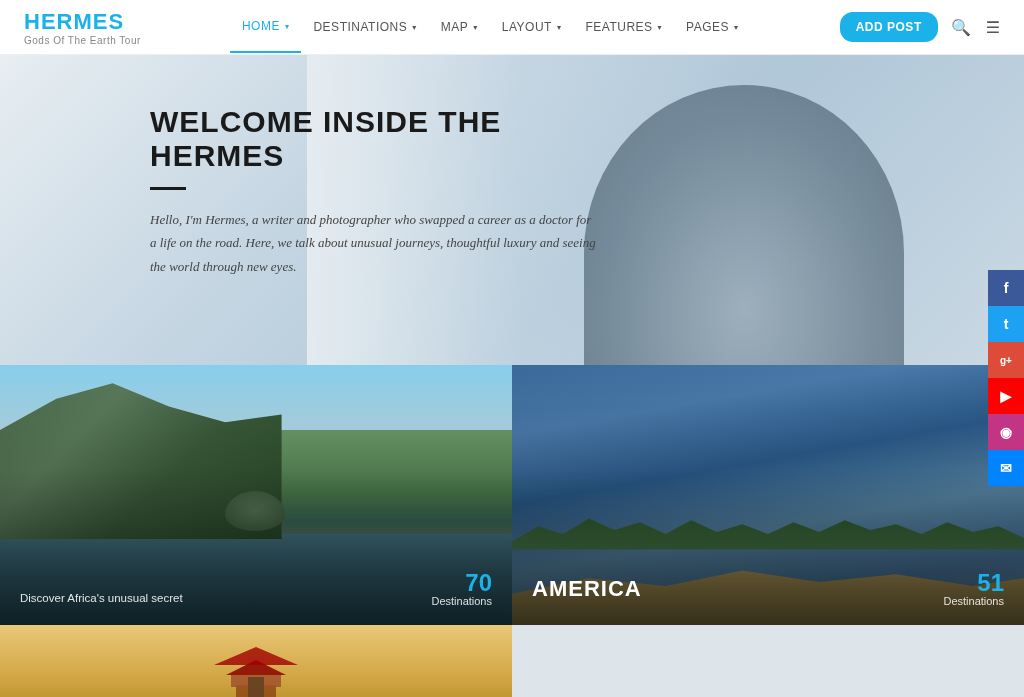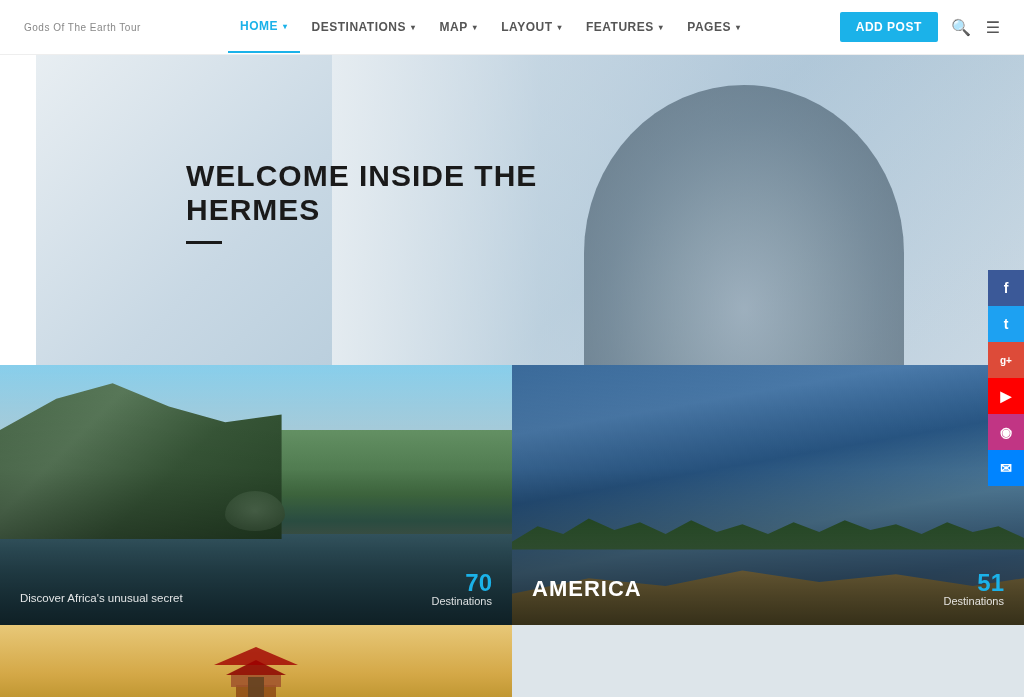--- a/index.html
+++ b/index.html
@@ -20,53 +20,52 @@
     .logo-wrap { display: flex; flex-direction: column; }
     .logo-title { font-size: 22px; font-weight: 900; letter-spacing: 1px; color: #222; font-family: Arial, sans-serif; }
     .logo-title span { color: #1bb2e9; }
     .logo-subtitle { font-size: 10px; color: #888; letter-spacing: 0.5px; font-family: Arial, sans-serif; }
     .nav { display: flex; align-items: center; gap: 0; }
     .nav-item {
       display: flex; align-items: center; gap: 3px;
       padding: 18px 12px;
       font-size: 12px;
       font-family: Arial, sans-serif;
-      font-weight: 700;
+      font-weight: 400;
       letter-spacing: 0.5px;
       color: #555;
       cursor: pointer;
       text-decoration: none;
       position: relative;
     }
     .nav-item.active { color: #1bb2e9; border-bottom: 2px solid #1bb2e9; }
     .nav-item .chevron { font-size: 8px; margin-left: 2px; }
     .header-right { display: flex; align-items: center; gap: 14px; }
     .add-post-btn {
       background: #1bb2e9;
       color: #fff;
       border: none;
       padding: 8px 16px;
       font-size: 12px;
       font-weight: 700;
       font-family: Arial, sans-serif;
       letter-spacing: 0.5px;
       cursor: pointer;
-      border-radius: 2px;
+      border-radius: 13px;
     }
     .header-icon { font-size: 16px; color: #555; cursor: pointer; }
 
     
     .hero {
       position: relative;
       background: linear-gradient(135deg, #e8eef2 0%, #c8d8e4 30%, #b0c8d8 60%, #d0dde6 100%);
       min-height: 310px;
       display: flex;
-      align-items: center;
+      align-items: flex-start;
       overflow: hidden;
-      margin-left: 36px;
     }
     .hero-bg {
       position: absolute;
       right: 0; top: 0; bottom: 0;
       width: 70%;
       background: linear-gradient(to right, rgba(232,238,242,0.9) 0%, rgba(200,216,228,0.5) 30%, rgba(180,200,220,0.3) 60%, rgba(160,185,210,0.1) 100%);
     }
     .hero-rock {
       position: absolute;
       right: 120px; bottom: 0;
@@ -263,20 +262,23 @@
       width: 50%;
       height: 82px;
       background: #dde5ea;
     }
   </style>
 </head>
 <body>
 
 <header class="header">
   <div class="logo-wrap">
+    <div class="logo-title">
+      <span>H</span><span>ERMES</span>
+    </div>
     <div class="logo-subtitle">Gods Of The Earth Tour</div>
   </div>
 
   <nav class="nav">
     <a class="nav-item active">
       <span>HOME</span>
         <span class="chevron">▾</span>
     </a>
     <a class="nav-item">
       <span>DESTINATIONS</span>
@@ -306,20 +308,21 @@
     <span class="header-icon">☰</span>
   </div>
 </header>
 
 <section class="hero">
   <div class="hero-bg"></div>
   <div class="hero-rock"></div>
   <div class="hero-content">
     <h1 class="hero-title">WELCOME INSIDE THE HERMES</h1>
     <div class="hero-divider"></div>
+    <p class="hero-text">Hello, I'm Hermes, a writer and photographer who swapped a career as a doctor for a life on the road. Here, we talk about unusual journeys, thoughtful luxury and seeing the world through new eyes.</p>
   </div>
 </section>
 
 <div class="social-sidebar">
   <div class="social-btn social-fb">f</div>
   <div class="social-btn social-tw">t</div>
   <div class="social-btn social-gp" style="font-size:10px;">g+</div>
   <div class="social-btn social-yt">▶</div>
   <div class="social-btn social-ig">◉</div>
   <div class="social-btn social-ml">✉</div>

